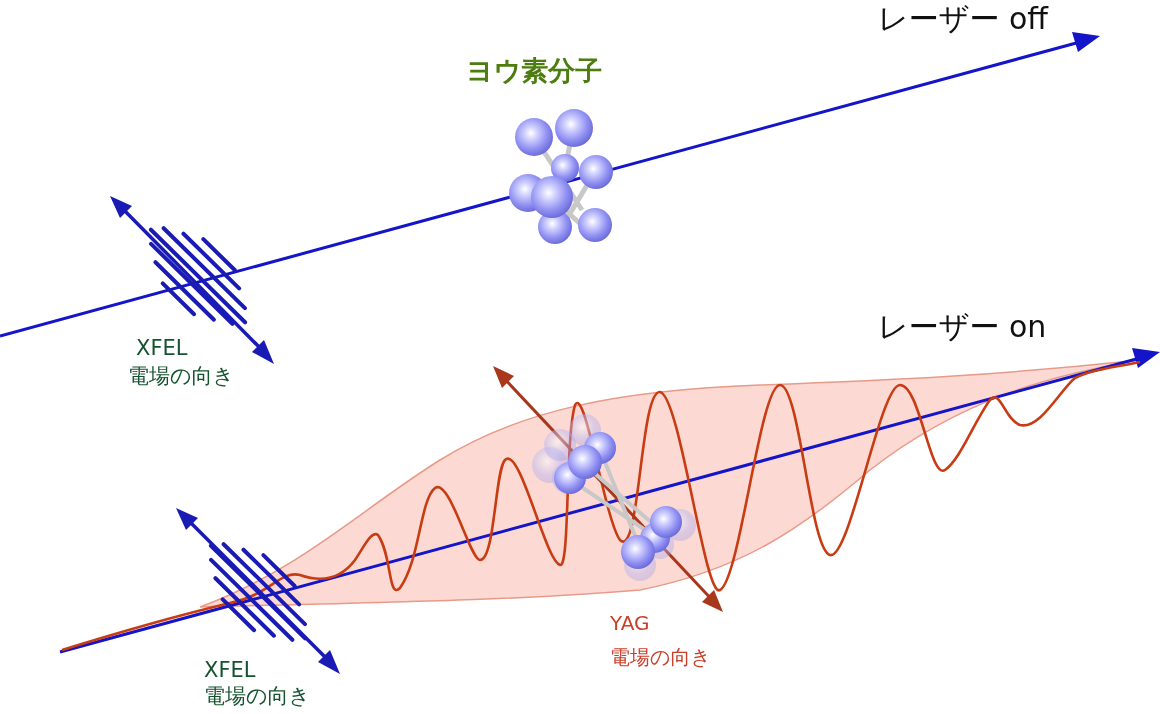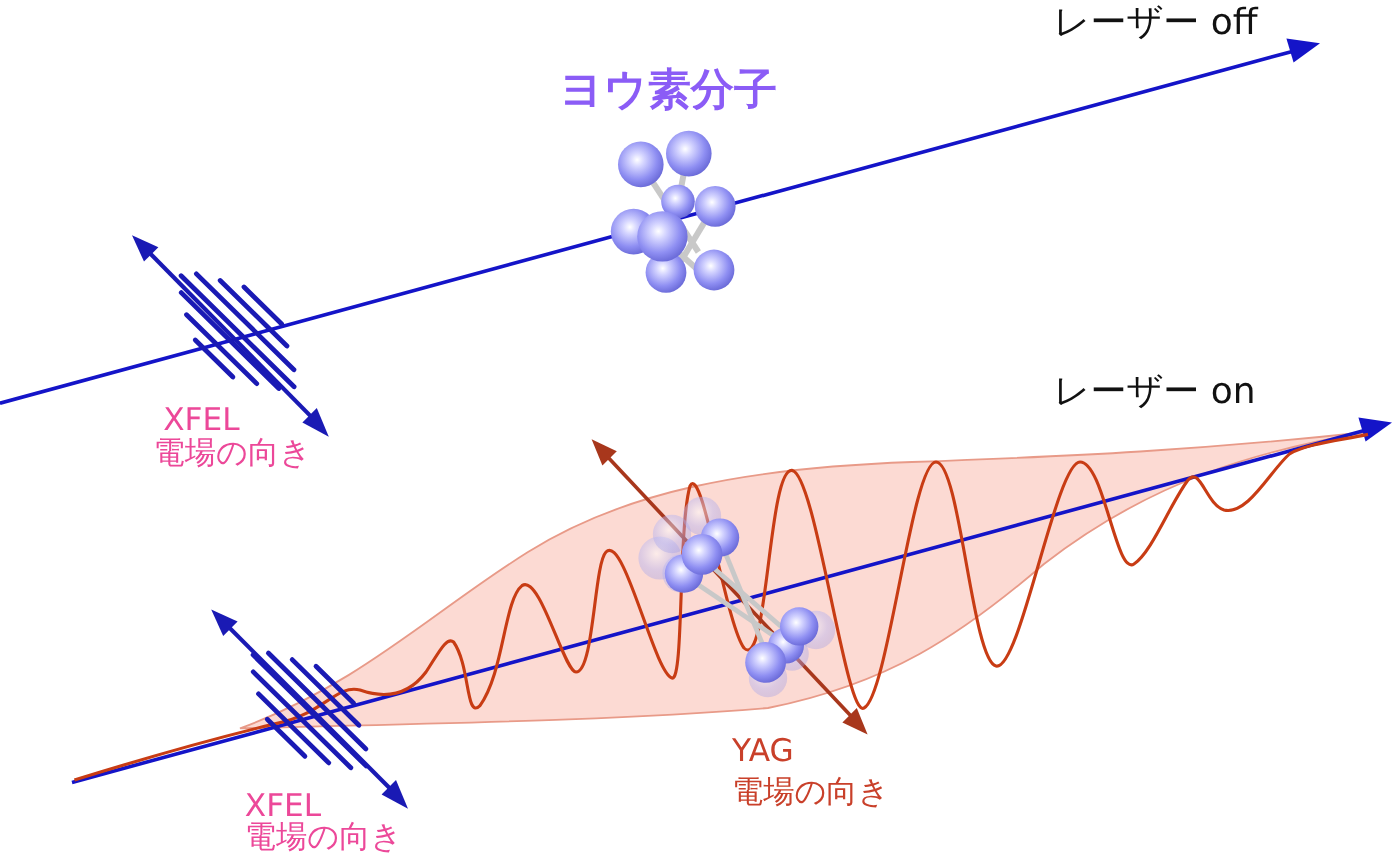--- a/index.html
+++ b/index.html
@@ -1,22 +1,22 @@
 <!DOCTYPE html>
 <html><head>
 <meta charset="utf-8">
 <style>
   html, body { margin:0; padding:0; background:#ffffff; }
   #stage { position:relative; width:1160px; height:714px; overflow:hidden; background:#ffffff; font-family:"DejaVu Sans", sans-serif; }
   svg { position:absolute; left:0; top:0; }
   .lbl { position:absolute; white-space:nowrap; line-height:1.15; }
   .laser-label { font-size:30px; color:#111111; }
-  .mol-label { font-size:36px; color:#8b5cf6; font-weight:bold; }
-  .xfel-label { font-size:26px; color:#ec4899; }
-  .yag-label { font-size:26px; color:#c9402a; }
+  .mol-label { font-size:27px; color:#4d7c0f; font-weight:bold; }
+  .xfel-label { font-size:21px; color:#14532d; }
+  .yag-label { font-size:20px; color:#c9402a; }
 </style>
 </head>
 <body>
 
 <div id="stage">
 <svg width="1160" height="714" viewBox="0 0 1160 714">
   <defs>
     <radialGradient id="atomGrad" cx="0.42" cy="0.4" r="0.62">
       <stop offset="0" stop-color="#ffffff"></stop>
       <stop offset="0.25" stop-color="#d4d4ff"></stop>

